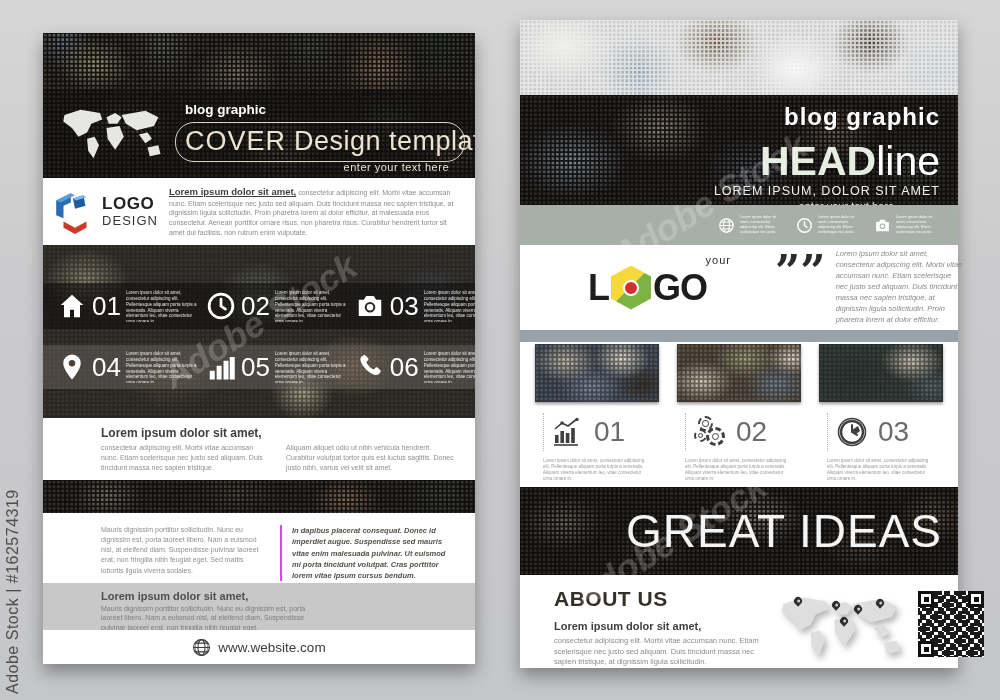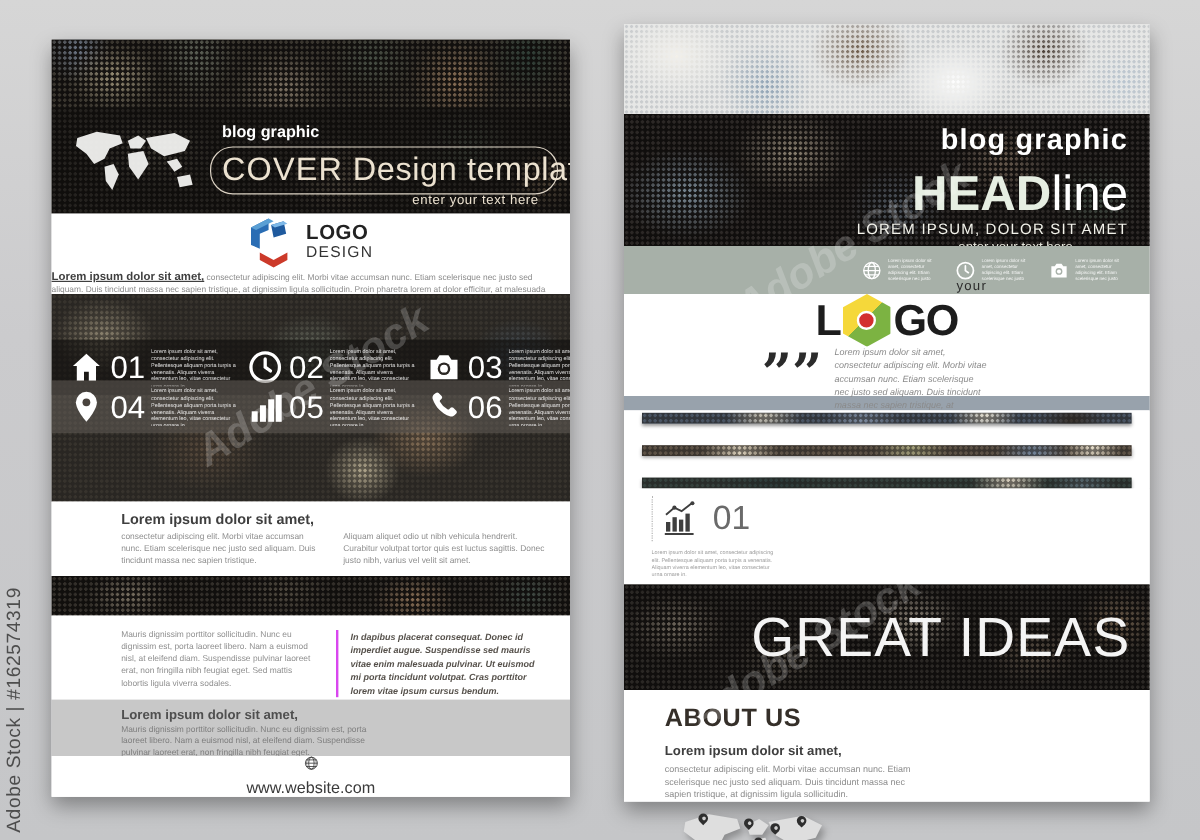--- a/index.html
+++ b/index.html
@@ -88,21 +88,21 @@
   .base-banner{background-color:#2b2825;background-image:
     radial-gradient(60px 40px at 10% 40%, #6f675c 0%, rgba(0,0,0,0) 70%),
     radial-gradient(55px 40px at 30% 70%, #4a443c 0%, rgba(0,0,0,0) 70%),
     radial-gradient(60px 40px at 55% 35%, #8a8175 0%, rgba(0,0,0,0) 70%),
     radial-gradient(55px 40px at 78% 65%, #554a3f 0%, rgba(0,0,0,0) 70%),
     radial-gradient(50px 40px at 94% 35%, #6b5a48 0%, rgba(0,0,0,0) 70%);}
 
   
   .h57{height:57px;} .h88{height:88px;} .h33{height:33px;} .h75{height:75px;}
   .h110{height:110px;}
-  .sec{position:relative;background:#fff;flex-direction:column;}
+  .sec{position:relative;background:#fff;}
 
   
   .lh{position:relative;}
   .lh .shade{position:absolute;inset:0;background:linear-gradient(90deg,rgba(22,20,18,.38),rgba(22,20,18,.5));}
   .lh .map{position:absolute;left:16px;top:14px;width:108px;height:60px;z-index:3;opacity:.95;}
   .lh-kicker{position:absolute;left:142px;top:12px;z-index:3;color:#fff;font-weight:700;font-size:13.5px;}
   .lh-outline{position:absolute;left:132px;right:10px;top:32px;height:38px;z-index:2;
               border:1.6px solid rgba(240,230,214,.9);border-radius:19px;}
   .lh-title{position:absolute;left:142px;top:36px;z-index:3;font-size:27px;font-weight:300;
             letter-spacing:.5px;color:#ece2d0;white-space:nowrap;}
@@ -115,21 +115,21 @@
   .logo1-name{font-size:17px;font-weight:700;color:#222;line-height:1.05;letter-spacing:.5px;}
   .logo1-sub{font-size:13px;font-weight:400;color:#333;letter-spacing:1px;text-align:right;}
   .intro p{margin:0;padding-right:16px;font-size:7px;line-height:1.4;color:#8c8c8c;}
   .lead-dark{font-size:9.5px;font-weight:700;color:#3f3f3f;text-decoration:underline;}
 
   
   .steps{height:173px;}
   .steps .inner{position:absolute;inset:0;z-index:3;}
   .srow{position:absolute;left:0;right:0;display:flex;padding:0 10px;}
   .srow.r1{top:38px;height:46px;background:rgba(18,16,14,.62);}
-  .srow.r2{top:72px;height:44px;background:rgba(105,99,93,.5);}
+  .srow.r2{top:100px;height:44px;background:rgba(105,99,93,.5);}
   .scell{flex:1;display:flex;align-items:center;gap:5px;padding:0 4px;}
   .sicon{width:30px;height:30px;flex:none;color:#fff;}
   .snum{font-size:26px;font-weight:300;color:#fff;line-height:1;flex:none;}
   .stext{font-size:4.5px;line-height:1.3;color:rgba(255,255,255,.88);width:72px;height:32px;overflow:hidden;}
 
   
   .s2{height:62px;padding:8px 20px 0 58px;box-sizing:border-box;}
   .s2 h3{margin:0 0 3px 0;font-size:12px;color:#3f3f3f;}
   .cols{display:flex;gap:16px;}
   .cols .c{flex:1;font-size:7px;line-height:1.45;color:#8f8f8f;}

